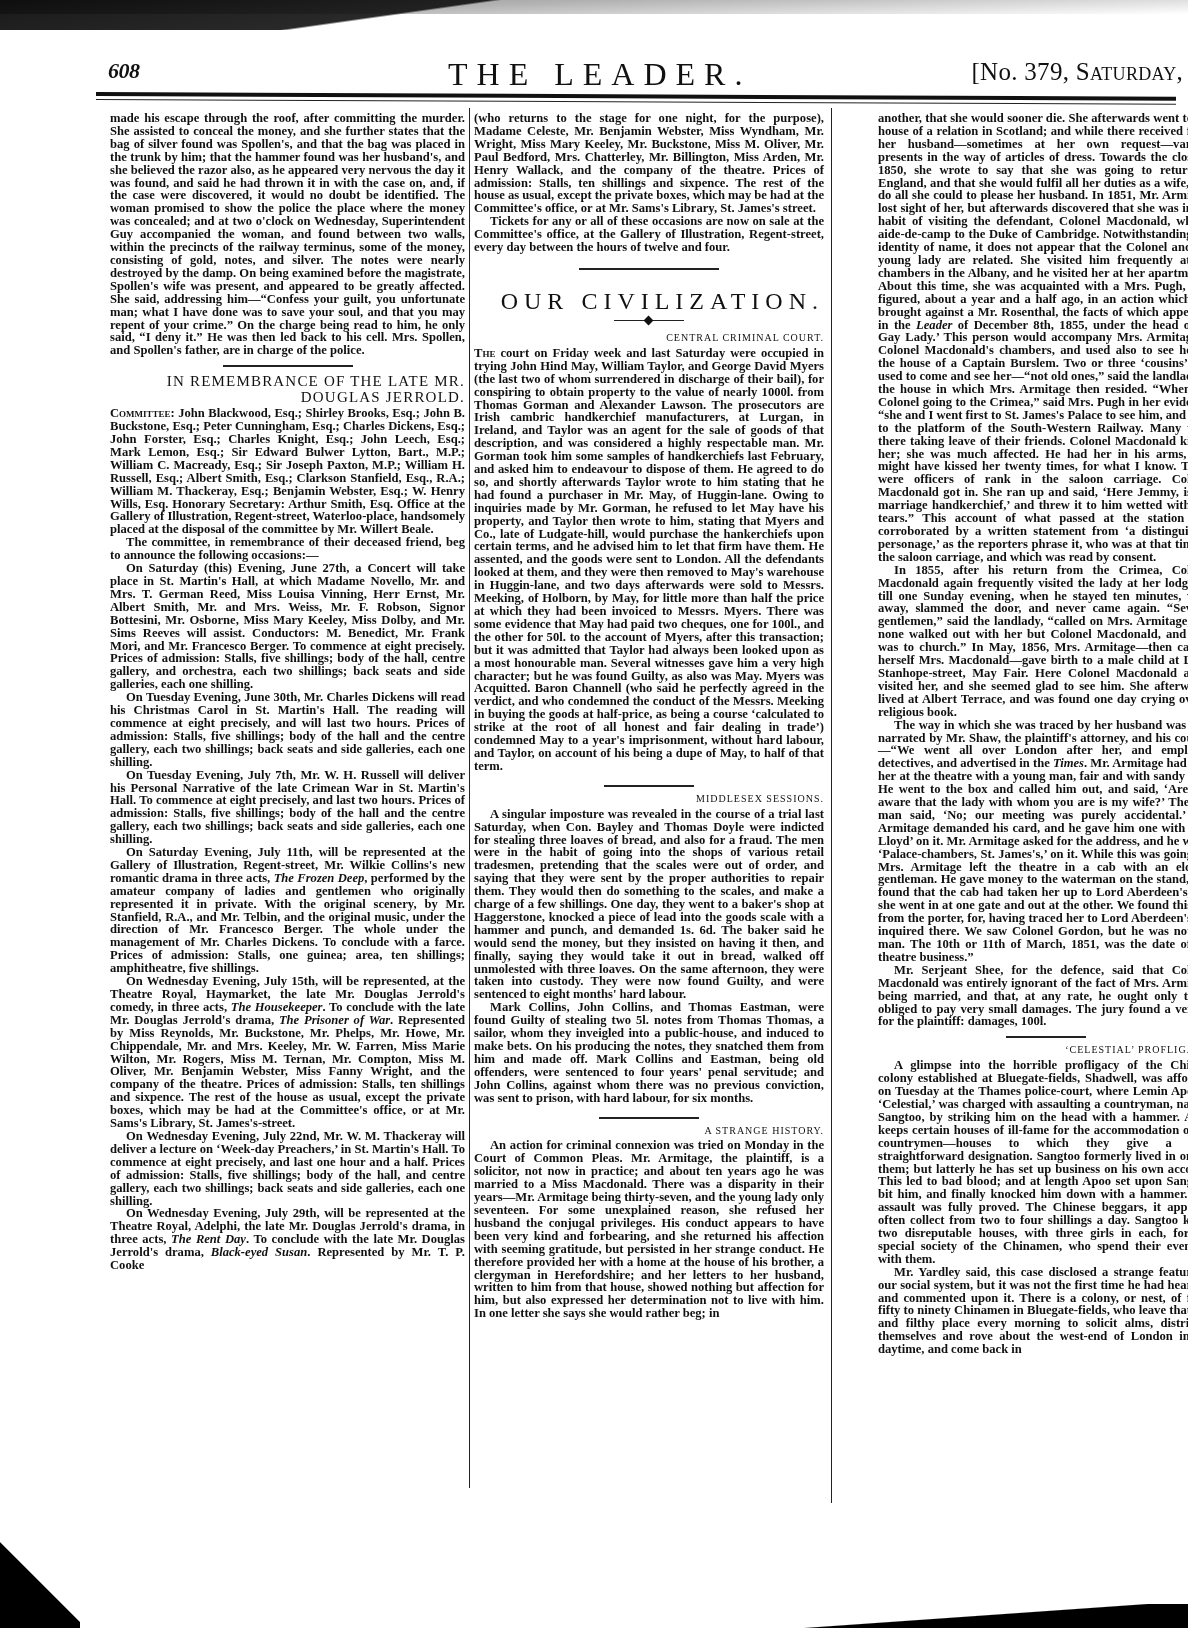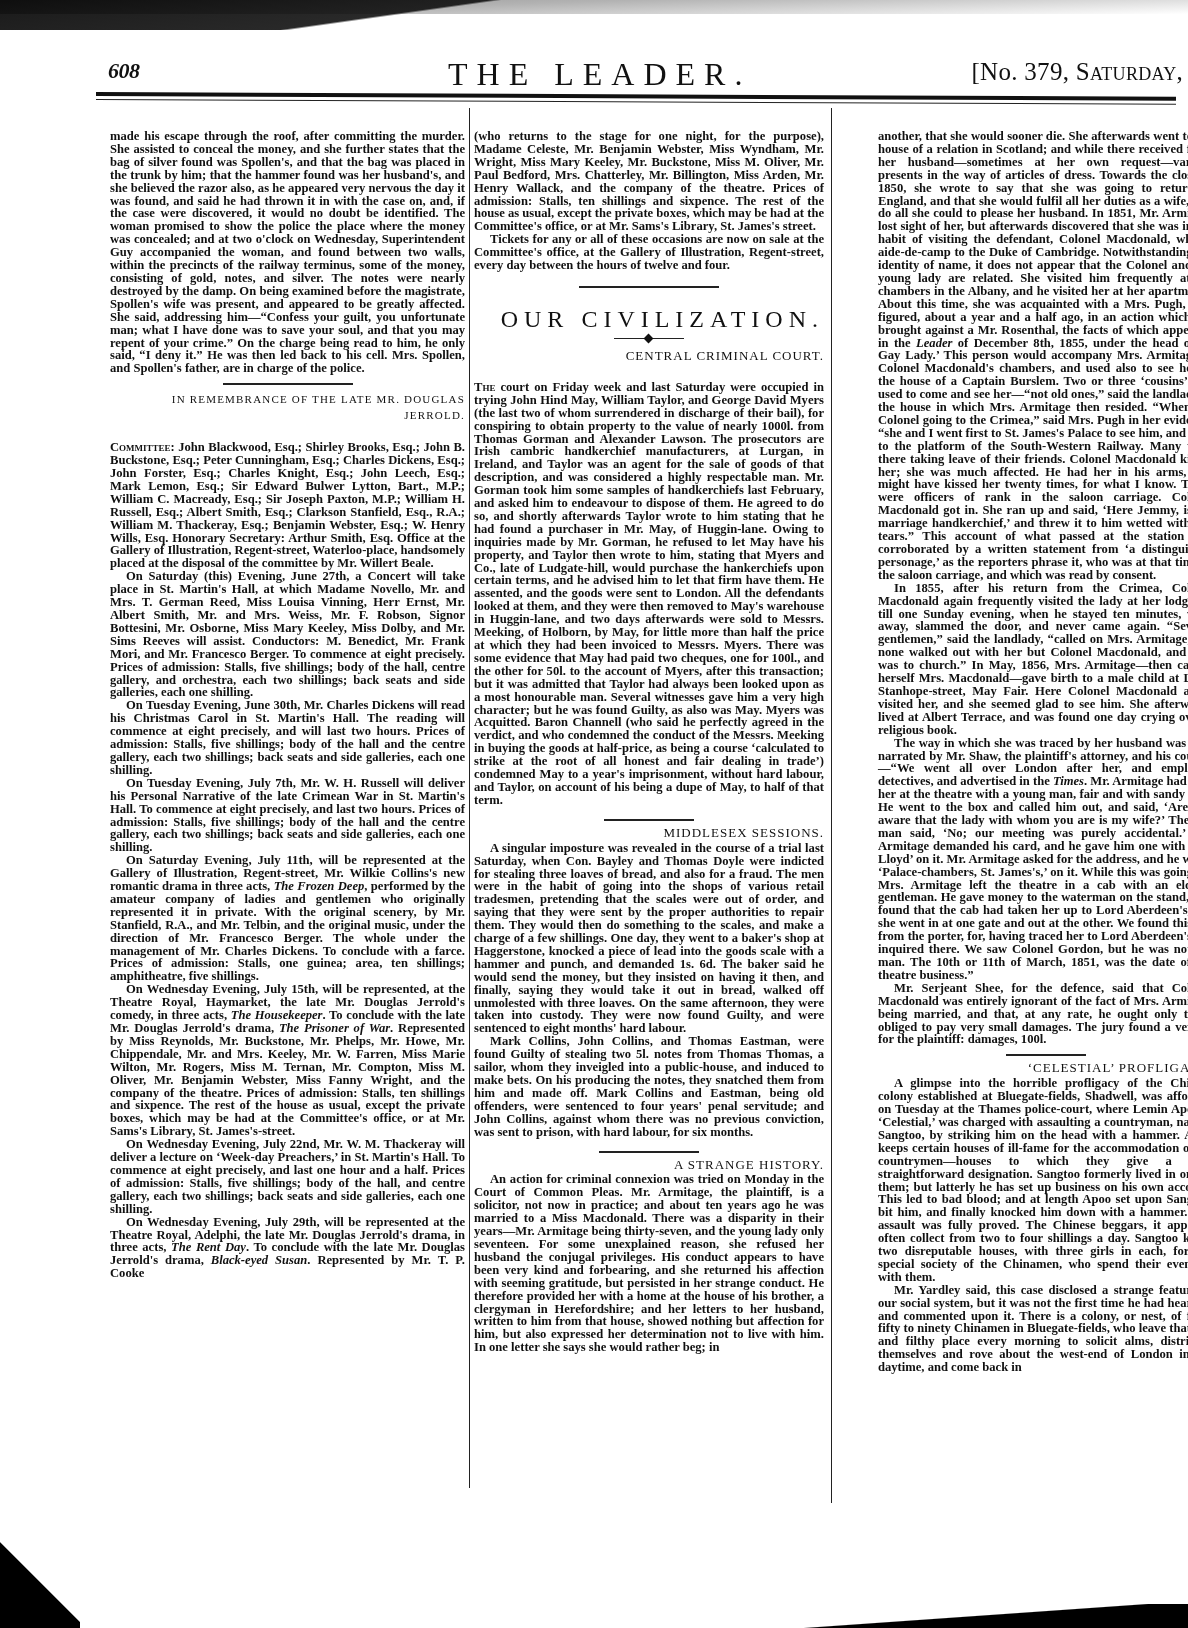--- a/index.html
+++ b/index.html
@@ -15,24 +15,24 @@
   .issue .sc { font-variant:small-caps; }
   .rule-thick { position:absolute; left:96px; top:92px; width:1080px; height:4px; background:#111; transform:rotate(0.25deg); transform-origin:left; }
   .rule-thin { position:absolute; left:96px; top:99px; width:1080px; height:1px; background:#222; transform:rotate(0.25deg); transform-origin:left; }
   .col { position:absolute; top:112px; font-size:12.6px; line-height:12.9px; text-align:justify; font-weight:bold; hyphens:auto; }
   .col1 { left:110px; width:355px; }
   .col2 { left:474px; width:350px; }
   .col3 { left:878px; width:335px; }
   .col-rule { position:absolute; top:108px; width:1px; background:#222; }
   .col p { margin:0; text-indent:0; }
   .col p.ind { text-indent:16px; }
-  .col p.noind { text-indent:0;margin-top:18px; }
+  .col p.noind { text-indent:0; }
   .head { text-align:right; font-weight:normal; margin:4px 0 2px 0; letter-spacing:1px; }
-  .head.big { font-size:11px; line-height:16px; letter-spacing:1.2px; }
-  .head.sec { font-size:13px; letter-spacing:1px; }
+  .head.big { font-size:15px; line-height:16px; letter-spacing:1.2px; }
+  .head.sec { font-size:10px; letter-spacing:1px; }
   .head.mega { font-size:24px; letter-spacing:6px; margin:18px 0 4px 0; line-height:26px; }
   .divider { width:130px; height:2px; background:#222; margin:8px auto 6px auto; }
   .divider.long { width:140px; }
   .ornament { width:70px; margin:2px auto 8px auto; position:relative; height:6px; }
   .ornament .line { position:absolute; top:2px; left:0; width:70px; height:1.5px; background:#222; }
   .ornament .dia { position:absolute; left:31px; top:-1px; width:7px; height:7px; background:#111; transform:rotate(45deg); }
   .sc { font-variant:small-caps; }
   em { font-style:italic; }
 </style>
 </head>
@@ -52,20 +52,21 @@
 <div class="rule-thin"></div>
 
 <div class="col-rule" style="left:469px;height:1380px;"></div>
 <div class="col-rule" style="left:831px;height:1395px;"></div>
 
 <section class="col col1">
   <p class="noind">made his escape through the roof, after committing the murder. She assisted to conceal the money, and she further states that the bag of silver found was Spollen's, and that the bag was placed in the trunk by him; that the hammer found was her husband's, and she believed the razor also, as he appeared very nervous the day it was found, and said he had thrown it in with the case on, and, if the case were discovered, it would no doubt be identified. The woman promised to show the police the place where the money was concealed; and at two o'clock on Wednesday, Superintendent Guy accompanied the woman, and found between two walls, within the precincts of the railway terminus, some of the money, consisting of gold, notes, and silver. The notes were nearly destroyed by the damp. On being examined before the magistrate, Spollen's wife was present, and appeared to be greatly affected. She said, addressing him—“Confess your guilt, you unfortunate man; what I have done was to save your soul, and that you may repent of your crime.” On the charge being read to him, he only said, “I deny it.” He was then led back to his cell. Mrs. Spollen, and Spollen's father, are in charge of the police.</p>
   <div class="divider"></div>
   <h2 class="head big">IN REMEMBRANCE OF THE LATE MR. DOUGLAS JERROLD.</h2>
   <p class="noind"><span class="sc">Committee:</span><span> John Blackwood, Esq.; Shirley Brooks, Esq.; John B. Buckstone, Esq.; Peter Cunningham, Esq.; Charles Dickens, Esq.; John Forster, Esq.; Charles Knight, Esq.; John Leech, Esq.; Mark Lemon, Esq.; Sir Edward Bulwer Lytton, Bart., M.P.; William C. Macready, Esq.; Sir Joseph Paxton, M.P.; William H. Russell, Esq.; Albert Smith, Esq.; Clarkson Stanfield, Esq., R.A.; William M. Thackeray, Esq.; Benjamin Webster, Esq.; W. Henry Wills, Esq. Honorary Secretary: Arthur Smith, Esq. Office at the Gallery of Illustration, Regent-street, Waterloo-place, handsomely placed at the disposal of the committee by Mr. Willert Beale.</span></p>
+  <p class="ind">The committee, in remembrance of their deceased friend, beg to announce the following occasions:—</p>
   <p class="ind">On Saturday (this) Evening, June 27th, a Concert will take place in St. Martin's Hall, at which Madame Novello, Mr. and Mrs. T. German Reed, Miss Louisa Vinning, Herr Ernst, Mr. Albert Smith, Mr. and Mrs. Weiss, Mr. F. Robson, Signor Bottesini, Mr. Osborne, Miss Mary Keeley, Miss Dolby, and Mr. Sims Reeves will assist. Conductors: M. Benedict, Mr. Frank Mori, and Mr. Francesco Berger. To commence at eight precisely. Prices of admission: Stalls, five shillings; body of the hall, centre gallery, and orchestra, each two shillings; back seats and side galleries, each one shilling.</p>
   <p class="ind">On Tuesday Evening, June 30th, Mr. Charles Dickens will read his Christmas Carol in St. Martin's Hall. The reading will commence at eight precisely, and will last two hours. Prices of admission: Stalls, five shillings; body of the hall and the centre gallery, each two shillings; back seats and side galleries, each one shilling.</p>
   <p class="ind">On Tuesday Evening, July 7th, Mr. W. H. Russell will deliver his Personal Narrative of the late Crimean War in St. Martin's Hall. To commence at eight precisely, and last two hours. Prices of admission: Stalls, five shillings; body of the hall and the centre gallery, each two shillings; back seats and side galleries, each one shilling.</p>
   <p class="ind"><span>On Saturday Evening, July 11th, will be represented at the Gallery of Illustration, Regent-street, Mr. Wilkie Collins's new romantic drama in three acts, </span><em>The Frozen Deep</em><span>, performed by the amateur company of ladies and gentlemen who originally represented it in private. With the original scenery, by Mr. Stanfield, R.A., and Mr. Telbin, and the original music, under the direction of Mr. Francesco Berger. The whole under the management of Mr. Charles Dickens. To conclude with a farce. Prices of admission: Stalls, one guinea; area, ten shillings; amphitheatre, five shillings.</span></p>
   <p class="ind"><span>On Wednesday Evening, July 15th, will be represented, at the Theatre Royal, Haymarket, the late Mr. Douglas Jerrold's comedy, in three acts, </span><em>The Housekeeper</em><span>. To conclude with the late Mr. Douglas Jerrold's drama, </span><em>The Prisoner of War</em><span>. Represented by Miss Reynolds, Mr. Buckstone, Mr. Phelps, Mr. Howe, Mr. Chippendale, Mr. and Mrs. Keeley, Mr. W. Farren, Miss Marie Wilton, Mr. Rogers, Miss M. Ternan, Mr. Compton, Miss M. Oliver, Mr. Benjamin Webster, Miss Fanny Wright, and the company of the theatre. Prices of admission: Stalls, ten shillings and sixpence. The rest of the house as usual, except the private boxes, which may be had at the Committee's office, or at Mr. Sams's Library, St. James's-street.</span></p>
   <p class="ind">On Wednesday Evening, July 22nd, Mr. W. M. Thackeray will deliver a lecture on ‘Week-day Preachers,’ in St. Martin's Hall. To commence at eight precisely, and last one hour and a half. Prices of admission: Stalls, five shillings; body of the hall, and centre gallery, each two shillings; back seats and side galleries, each one shilling.</p>
   <p class="ind"><span>On Wednesday Evening, July 29th, will be represented at the Theatre Royal, Adelphi, the late Mr. Douglas Jerrold's drama, in three acts, </span><em>The Rent Day</em><span>. To conclude with the late Mr. Douglas Jerrold's drama, </span><em>Black-eyed Susan</em><span>. Represented by Mr. T. P. Cooke</span></p>
 </section>
 
 <section class="col col2">

